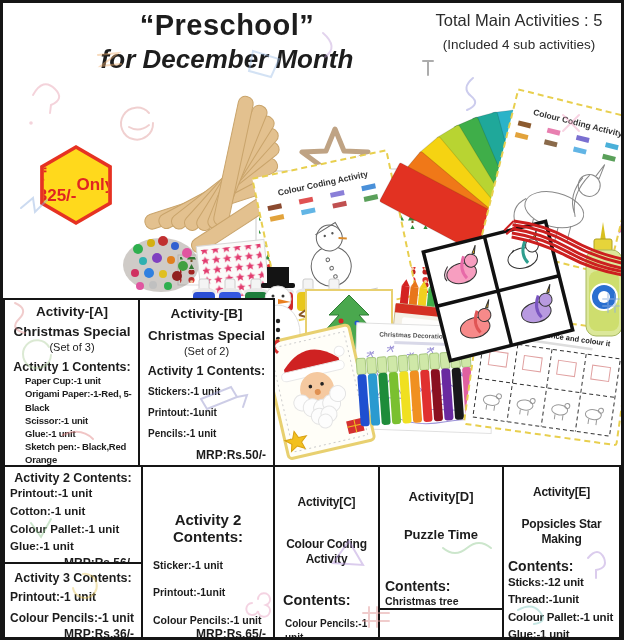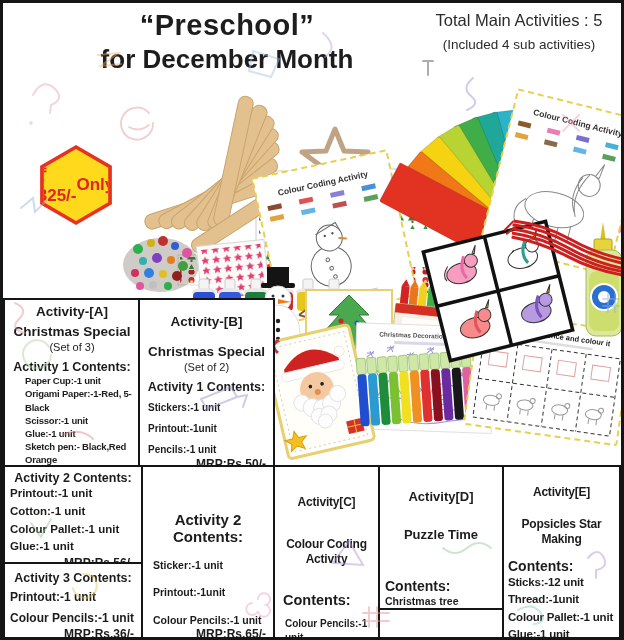--- a/index.html
+++ b/index.html
@@ -6,21 +6,21 @@
   .page{position:relative;width:624px;height:640px;background:#ffffff;
     border:3px solid #151515;box-sizing:border-box;overflow:hidden;
     font-family:"Liberation Sans",sans-serif;color:#1c1c1c;}
   svg{display:block;}
   svg text{font-family:"Liberation Sans",sans-serif;}
 
   
   .title-area{position:absolute;left:0;top:6px;width:448px;text-align:center;z-index:3;}
   .preschool{font-size:29px;font-weight:bold;letter-spacing:.5px;color:#1d1d1d;}
   .main-title{font-size:30px;font-weight:bold;letter-spacing:-.3px;margin-top:1px;color:#1d1d1d;}
-  .sub-title{font-size:26px;font-weight:bold;margin-top:2px;color:#1d1d1d;}
+  .sub-title{font-size:26px;font-weight:bold;margin-top:2px;color:#1d1d1d;font-style:italic;}
 
   .info-box{position:absolute;right:4px;top:8px;width:196px;text-align:center;z-index:3;}
   .info-line1{font-size:16.5px;color:#2b2b2b;}
   .info-line2{font-size:13.5px;color:#2b2b2b;margin-top:7px;}
 
   
   .badge{position:absolute;left:34px;top:142px;width:78px;height:80px;z-index:4;
     clip-path:polygon(50% 0,96% 26%,96% 74%,50% 100%,4% 74%,4% 26%);background:#e63222;}
   .badge-inner{position:absolute;left:4px;top:4px;right:4px;bottom:4px;
     clip-path:polygon(50% 0,96% 26%,96% 74%,50% 100%,4% 74%,4% 26%);background:#ffd91c;
@@ -40,21 +40,21 @@
   #box-c5 {left:499px;top:462px;width:119px;height:175px;}
 
   .bt{font-size:13.5px;font-weight:bold;text-align:center;line-height:1.2;}
   .bset{font-size:11px;text-align:center;margin-top:1px;}
   .bhead{font-size:12.5px;font-weight:bold;text-align:center;margin-top:7px;}
   .bitem{font-size:9.5px;font-weight:bold;text-align:left;padding-left:5px;line-height:1.38;}
   .mrp{font-size:12px;font-weight:bold;text-align:right;margin-top:auto;padding:0 7px 3px 0;}
 
   #box-a .bt{margin-top:4px;text-align:center;}
   #box-a .bitem{letter-spacing:-.2px;padding-left:20px;}
-  #box-b .bt{margin-top:14px;}
+  #box-b .bt{margin-top:6px;}
   #box-b .bitem{font-size:10px;padding-left:8px;margin-top:7px;}
 
   #box-c1 .bhead{font-size:12.5px;margin-top:4px;}
   #box-c1 .bitem{font-size:11.5px;line-height:1.55;}
   #box-c1b .bhead{margin-top:7px;}
   #box-c1b .bitem{font-size:12px;line-height:1.5;margin-top:3px;}
 
   #box-c2 .bhead{font-size:15px;margin-top:44px;}
   #box-c2 .bitem{font-size:10.5px;padding-left:10px;margin-top:13px;}
 

